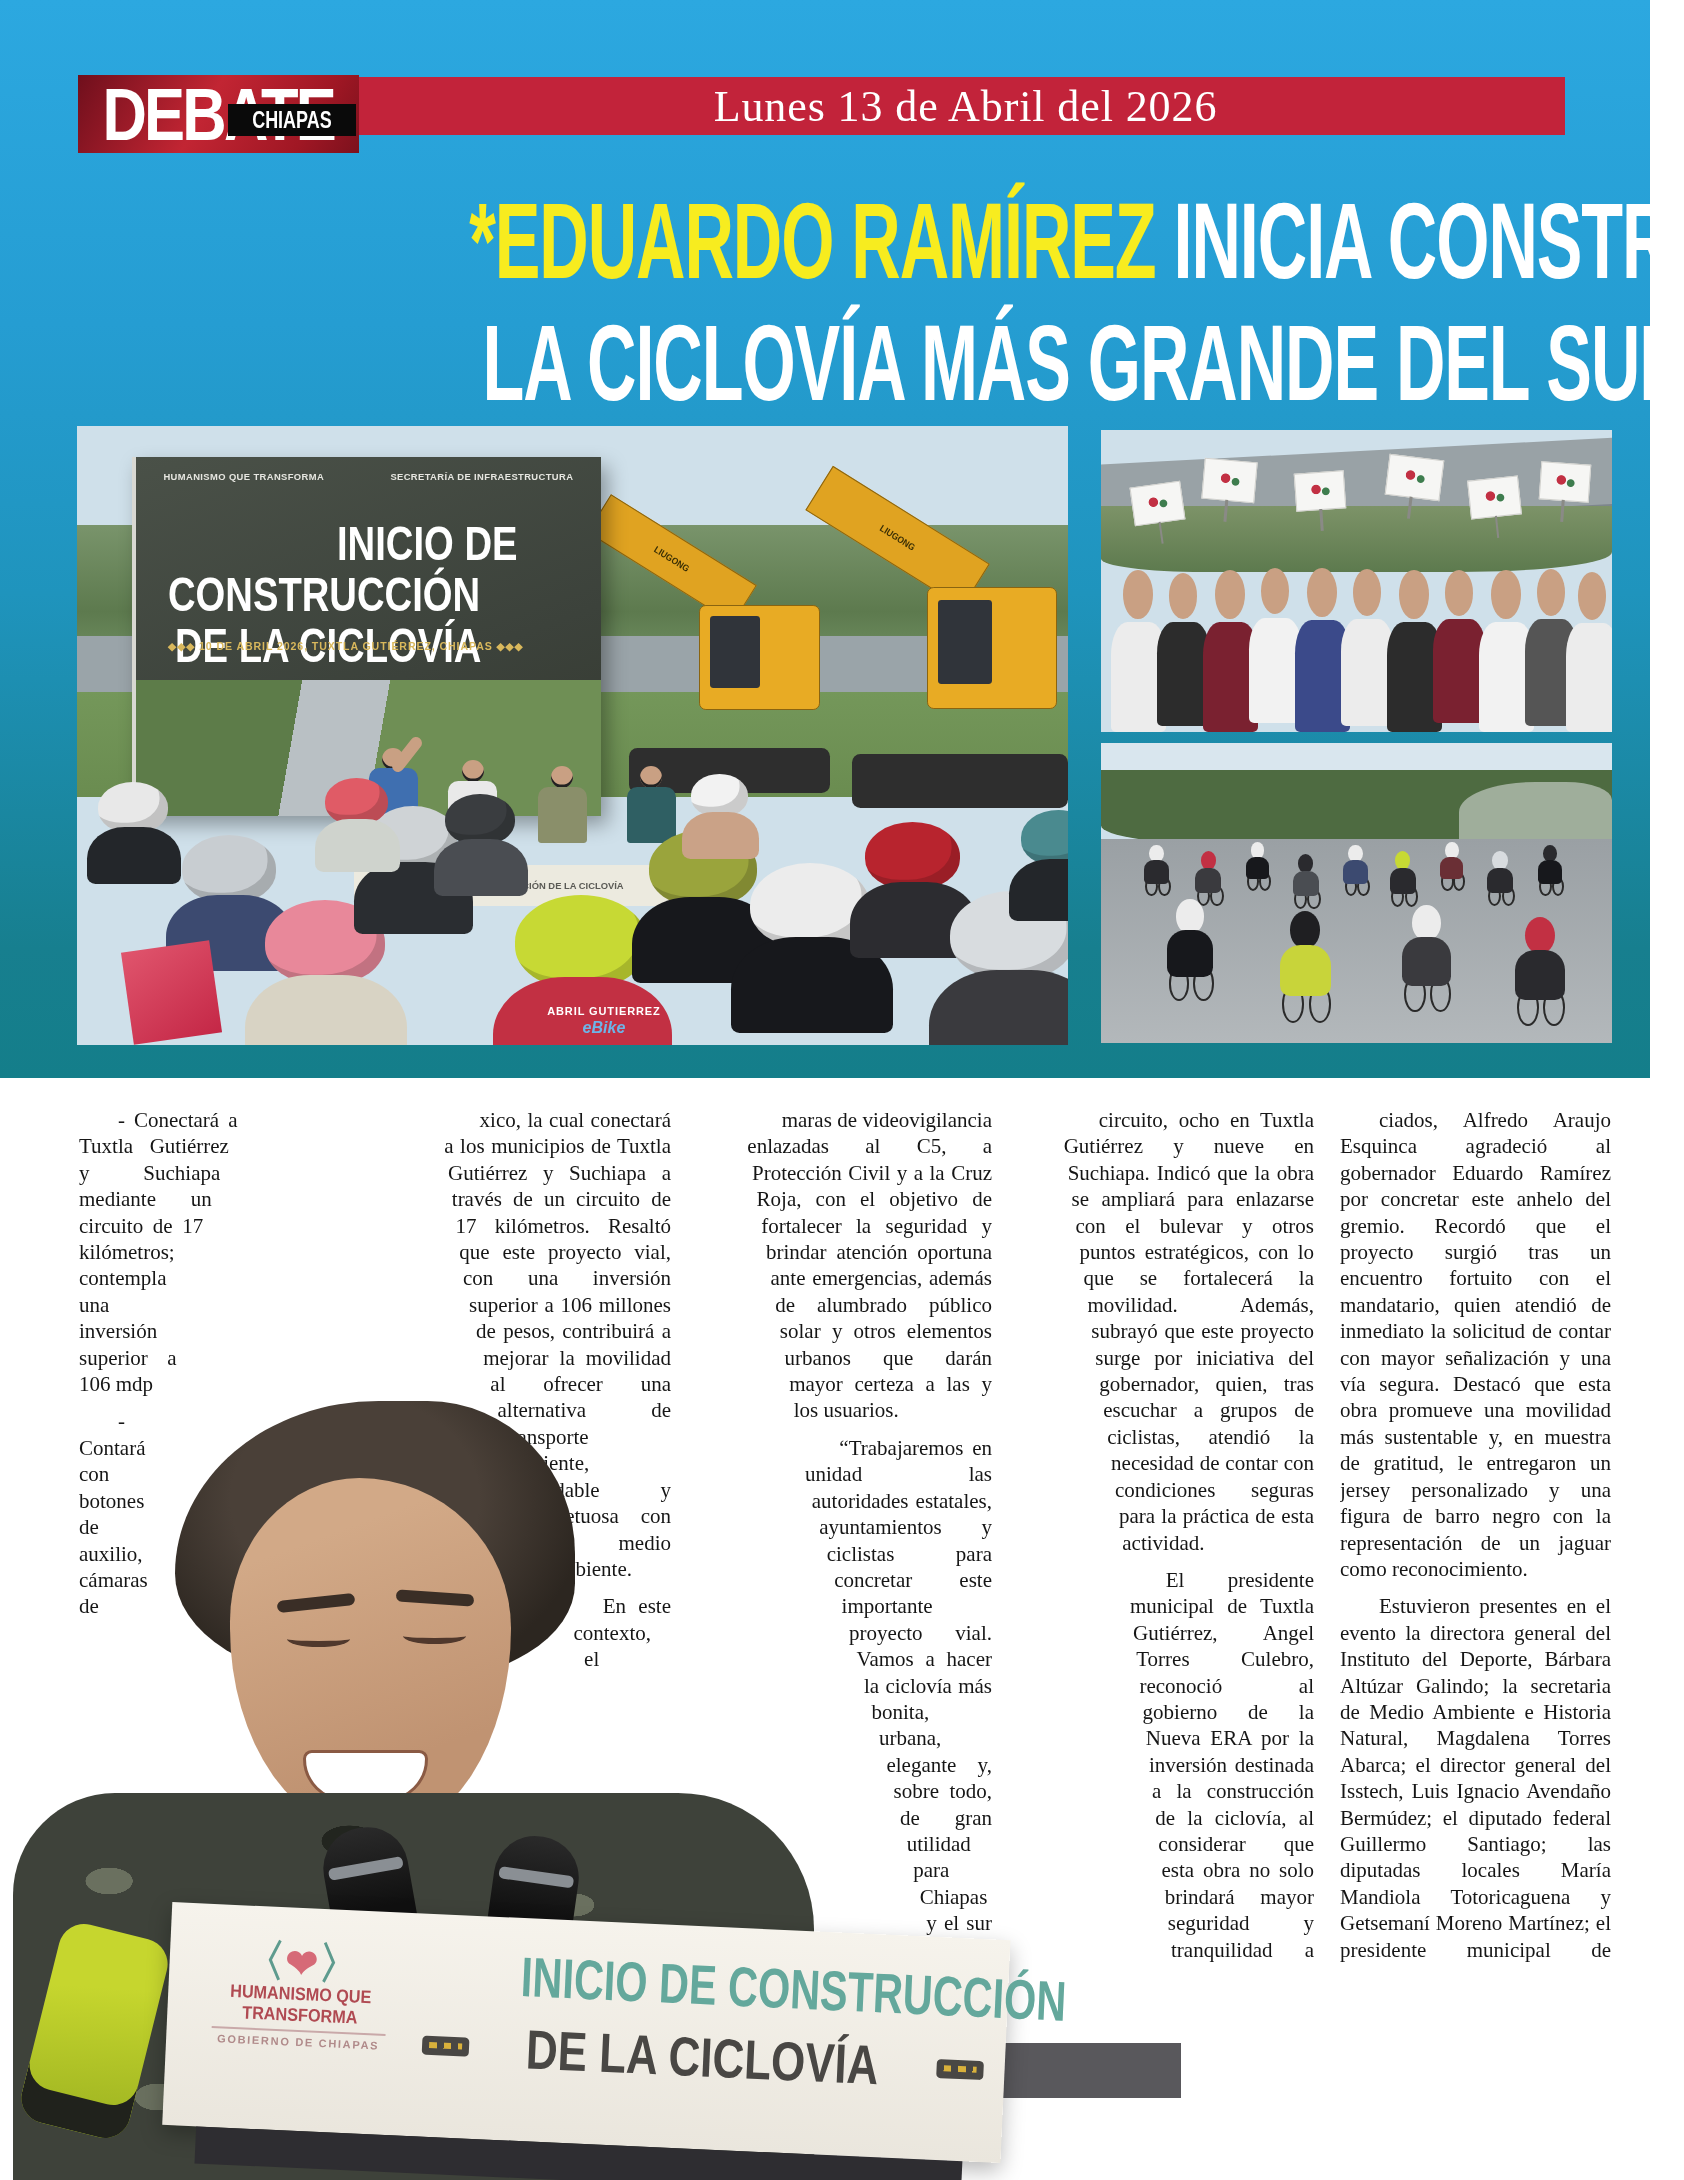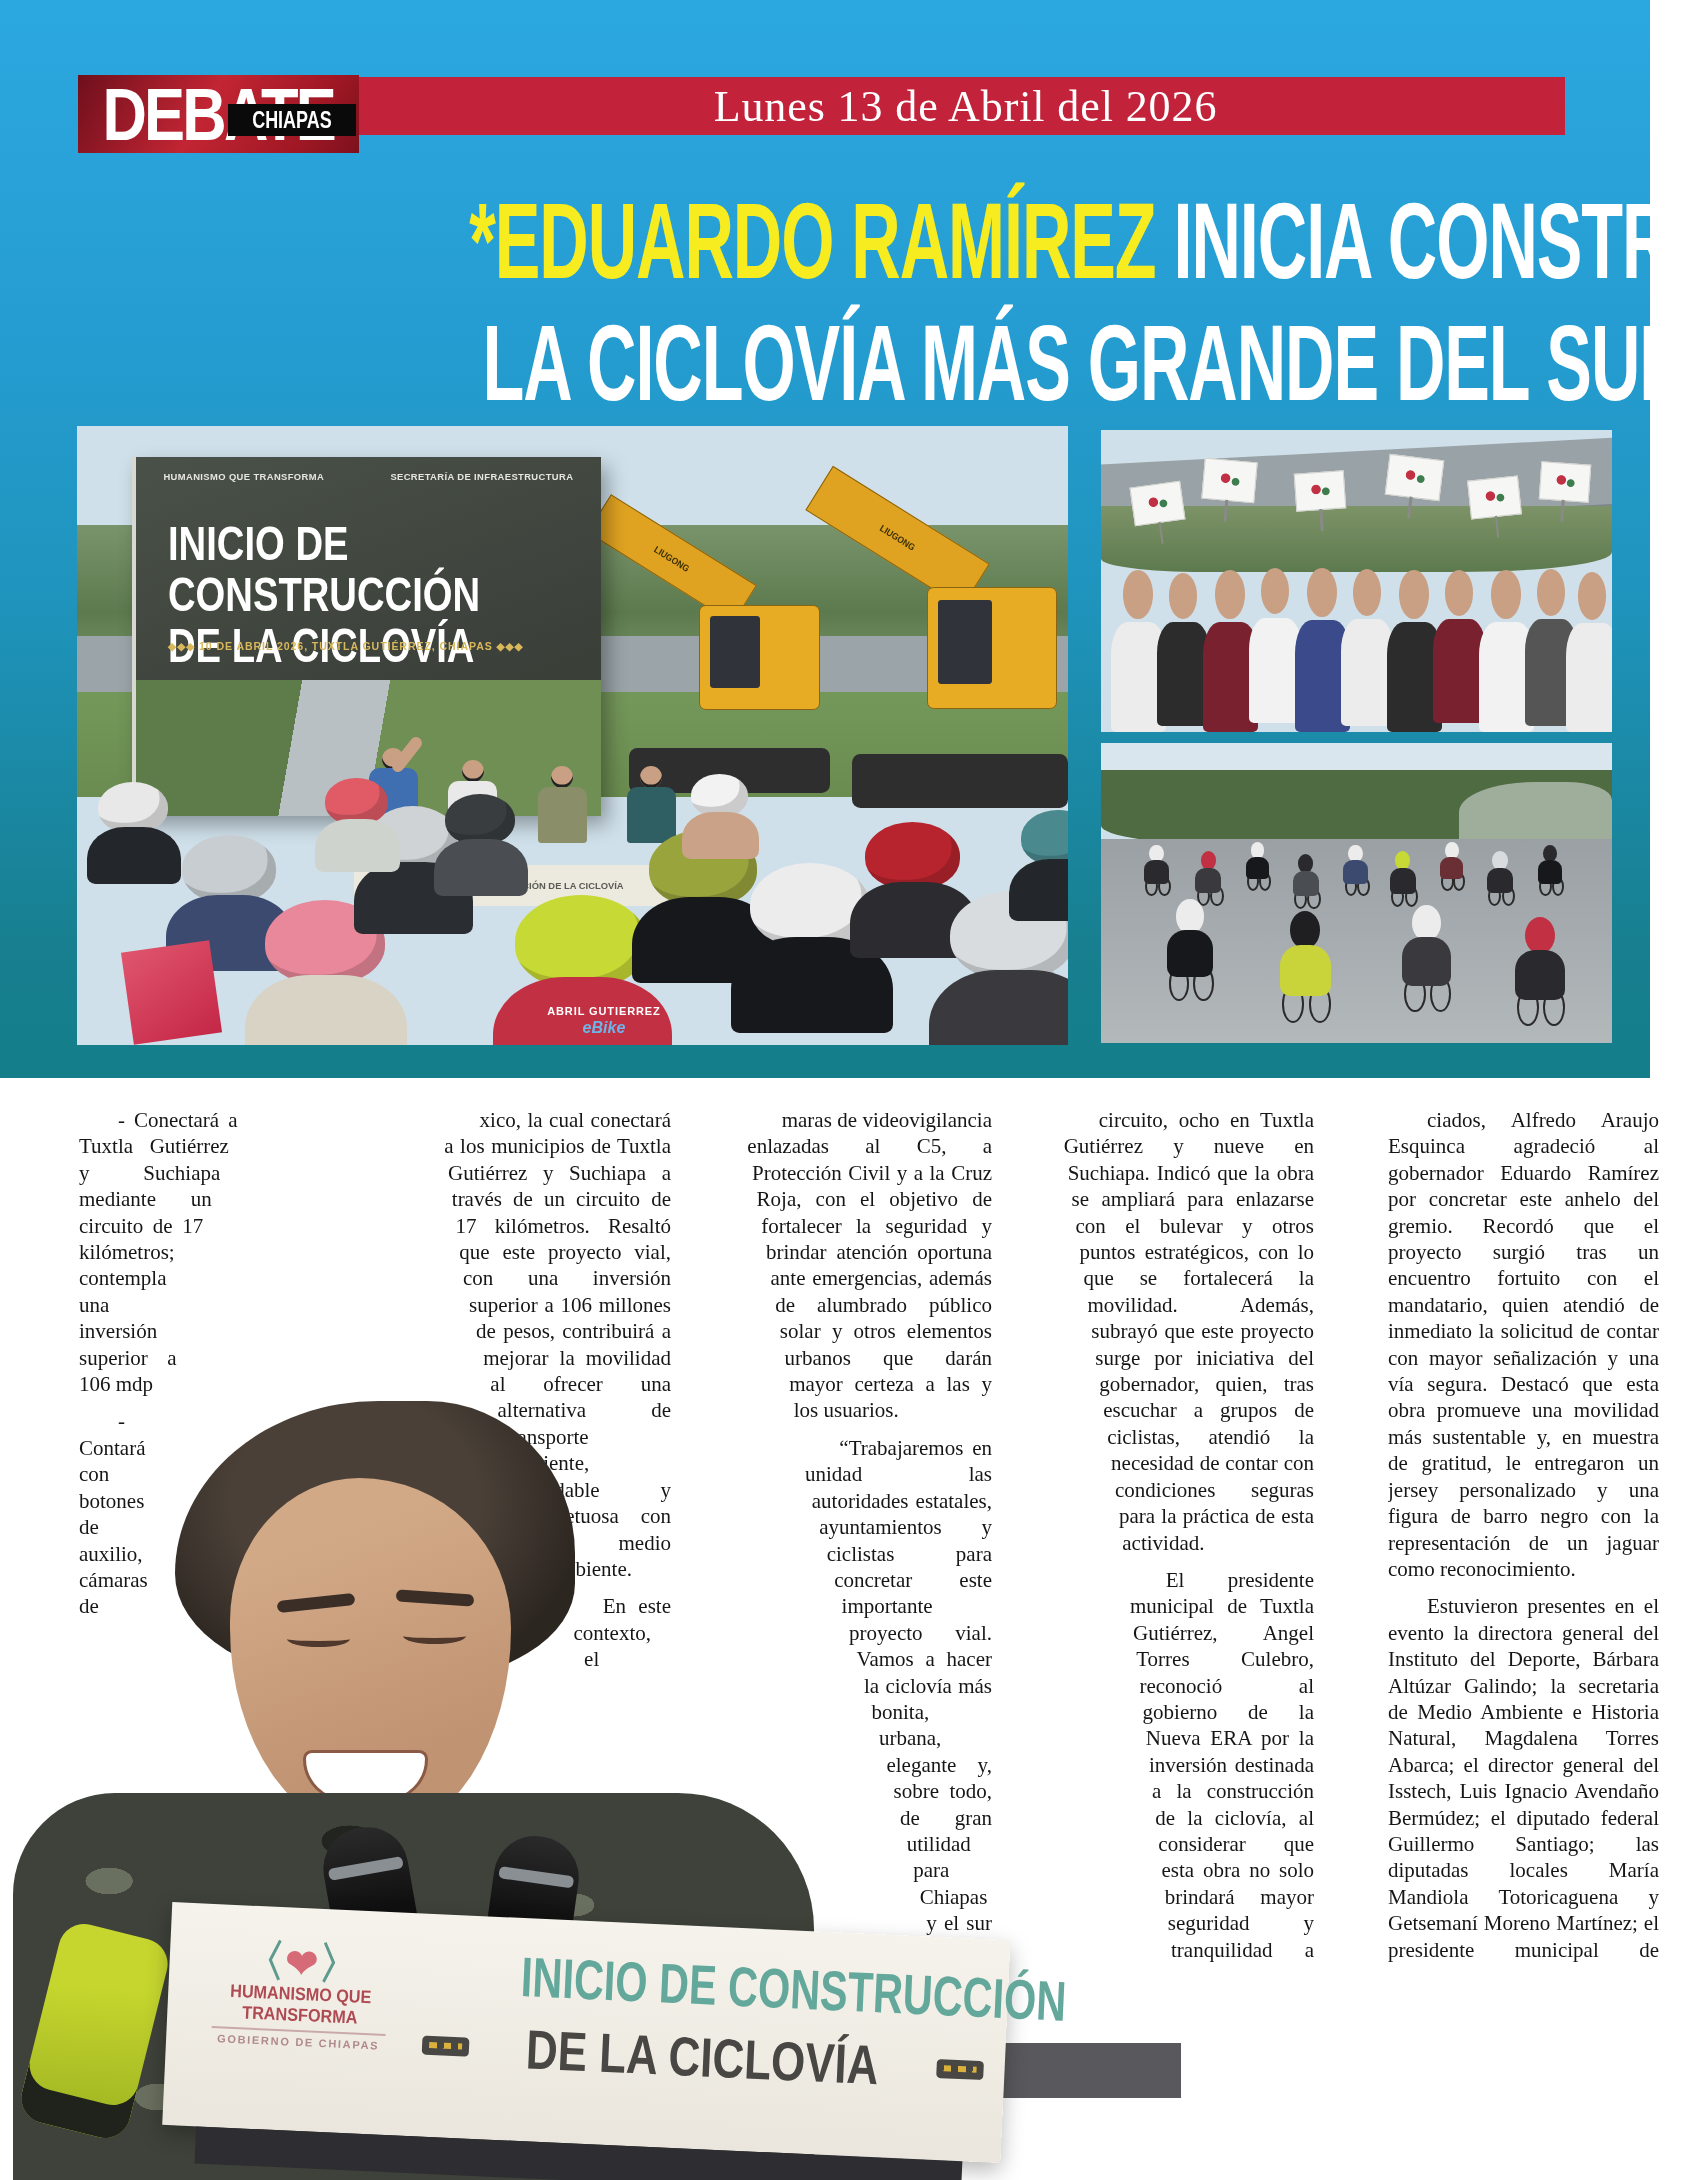--- a/index.html
+++ b/index.html
@@ -30,21 +30,21 @@
   .photo{overflow:hidden;background:#cfe0ea;}
   .mainphoto{left:77px;top:426px;width:991px;height:619px;}
   .trees{left:0;top:16%;width:100%;height:20%;background:linear-gradient(180deg,#79946b,#5d7a4e 70%,#6b8a5d);}
   .roadband{left:0;top:34%;width:100%;height:9%;background:#9aa4a9;}
   .grassband{left:0;top:43%;width:100%;height:17%;background:linear-gradient(180deg,#74975a,#6a8c50);}
   .board{left:5.5%;top:5%;width:47%;height:58%;background:linear-gradient(160deg,#4a5148,#3c423b 60%,#34392f);
          border-left:4.3px solid #d8d8d2;box-shadow:6.8px 8.5px 19px rgba(0,0,0,.35);}
   .board .logos{position:absolute;left:6%;right:6%;top:4%;display:flex;justify-content:space-between;
                 color:#e6e6e0;font-family:"Liberation Sans",sans-serif;font-size:9.4px;font-weight:bold;
                 letter-spacing:0.4px;text-align:center;line-height:1.25;}
-  .board .title{position:absolute;left:7%;top:17%;color:#fff;line-height:1.04;text-align:left;}
+  .board .title{position:absolute;left:7%;top:17%;color:#fff;line-height:1.04;text-align:right;}
   .board .title .cond{transform:scaleX(.78);transform-origin:left;font-size:49px;letter-spacing:0;}
   .board .sub{position:absolute;left:7%;top:51%;color:#d9b85c;font-family:"Liberation Sans",sans-serif;
               font-weight:bold;font-size:10.6px;letter-spacing:0.9px;white-space:nowrap;}
   .board .scene{position:absolute;left:0;bottom:0;width:100%;height:38%;
                 background:linear-gradient(100deg,#5d7c49 0 34%,#b9c0c4 34% 52%,#6f8f55 52% 100%);}
   .exc{position:absolute;}
   .exc .boom{position:absolute;left:0;top:18%;width:66%;height:15%;background:#e0a321;border:1.7px solid #8a6410;
              transform:rotate(32deg);transform-origin:right center;display:flex;align-items:center;justify-content:center;}
   .exc .boom span{font-family:"Liberation Sans",sans-serif;font-weight:bold;font-size:9.4px;color:#3a2f05;transform:scaleX(.9);}
   .exc .cab{position:absolute;right:4%;top:26%;width:46%;height:36%;background:#e8ab24;border-radius:6.8px;border:1.7px solid #8a6410;}
@@ -339,21 +339,21 @@
     <p>maras de videovigilancia enlazadas al C5, a Protección Civil y a la Cruz Roja, con el objetivo de fortalecer la seguridad y brindar atención oportuna ante emergencias, además de alumbrado público solar y otros elementos urbanos que darán mayor certeza a las y los usuarios.</p>
     <p>“Trabajaremos en unidad las autoridades estatales, ayuntamientos y ciclistas para concretar este importante proyecto vial. Vamos a hacer la ciclovía más bonita, urbana, elegante y, sobre todo, de gran utilidad para Chiapas y el sur de México”, expresó. Asimismo, comentó que este espacio también permitirá reconocer a las y los ciclistas chiapanecos que han dejado huella y enaltecido a la entidad en el ámbito deportivo.</p>
 
   </div>
   <div class="col" style="left:1043px;">
     <span class="spacerL" style="width:128px;height:85px;margin-top:771px;shape-outside:polygon(0 0,10% 0,60% 50%,100% 100%,0 100%);" aria-hidden="true"></span>
     <p>circuito, ocho en Tuxtla Gutiérrez y nueve en Suchiapa. Indicó que la obra se ampliará para enlazarse con el bulevar y otros puntos estratégicos, con lo que se fortalecerá la movilidad. Además, subrayó que este proyecto surge por iniciativa del gobernador, quien, tras escuchar a grupos de ciclistas, atendió la necesidad de contar con condiciones seguras para la práctica de esta actividad.</p>
     <p>El presidente municipal de Tuxtla Gutiérrez, Angel Torres Culebro, reconoció al gobierno de la Nueva ERA por la inversión destinada a la construcción de la ciclovía, al considerar que esta obra no solo brindará mayor seguridad y tranquilidad a las y los ciclistas que transitan por la zona, sino que también generará derrama económica y empleos. A su vez, resaltó el enfoque humanista del mandatario estatal y celebró esta acción que impulsa la actividad física y beneficia al gremio ciclista.</p>
 
   </div>
-  <div class="col" style="left:1340px;margin-left:48px;">
+  <div class="col" style="left:1340px;">
     <p>ciados, Alfredo Araujo Esquinca agradeció al gobernador Eduardo Ramírez por concretar este anhelo del gremio. Recordó que el proyecto surgió tras un encuentro fortuito con el mandatario, quien atendió de inmediato la solicitud de contar con mayor señalización y una vía segura. Destacó que esta obra promueve una movilidad más sustentable y, en muestra de gratitud, le entregaron un jersey personalizado y una figura de barro negro con la representación de un jaguar como reconocimiento.</p>
     <p>Estuvieron presentes en el evento la directora general del Instituto del Deporte, Bárbara Altúzar Galindo; la secretaria de Medio Ambiente e Historia Natural, Magdalena Torres Abarca; el director general del Isstech, Luis Ignacio Avendaño Bermúdez; el diputado federal Guillermo Santiago; las diputadas locales María Mandiola Totoricaguena y Getsemaní Moreno Martínez; el presidente municipal de Suchiapa, Jorge Lorenzo Lara Cordero, así como grupos de ciclistas.</p>
   </div>
 
   <div class="abs graybar"></div>
 
   <div class="abs gov">
     <div class="hair"></div>
     <div class="face"></div>
     <div class="brow" style="left:230px;top:247px;transform:rotate(-6deg);"></div>

